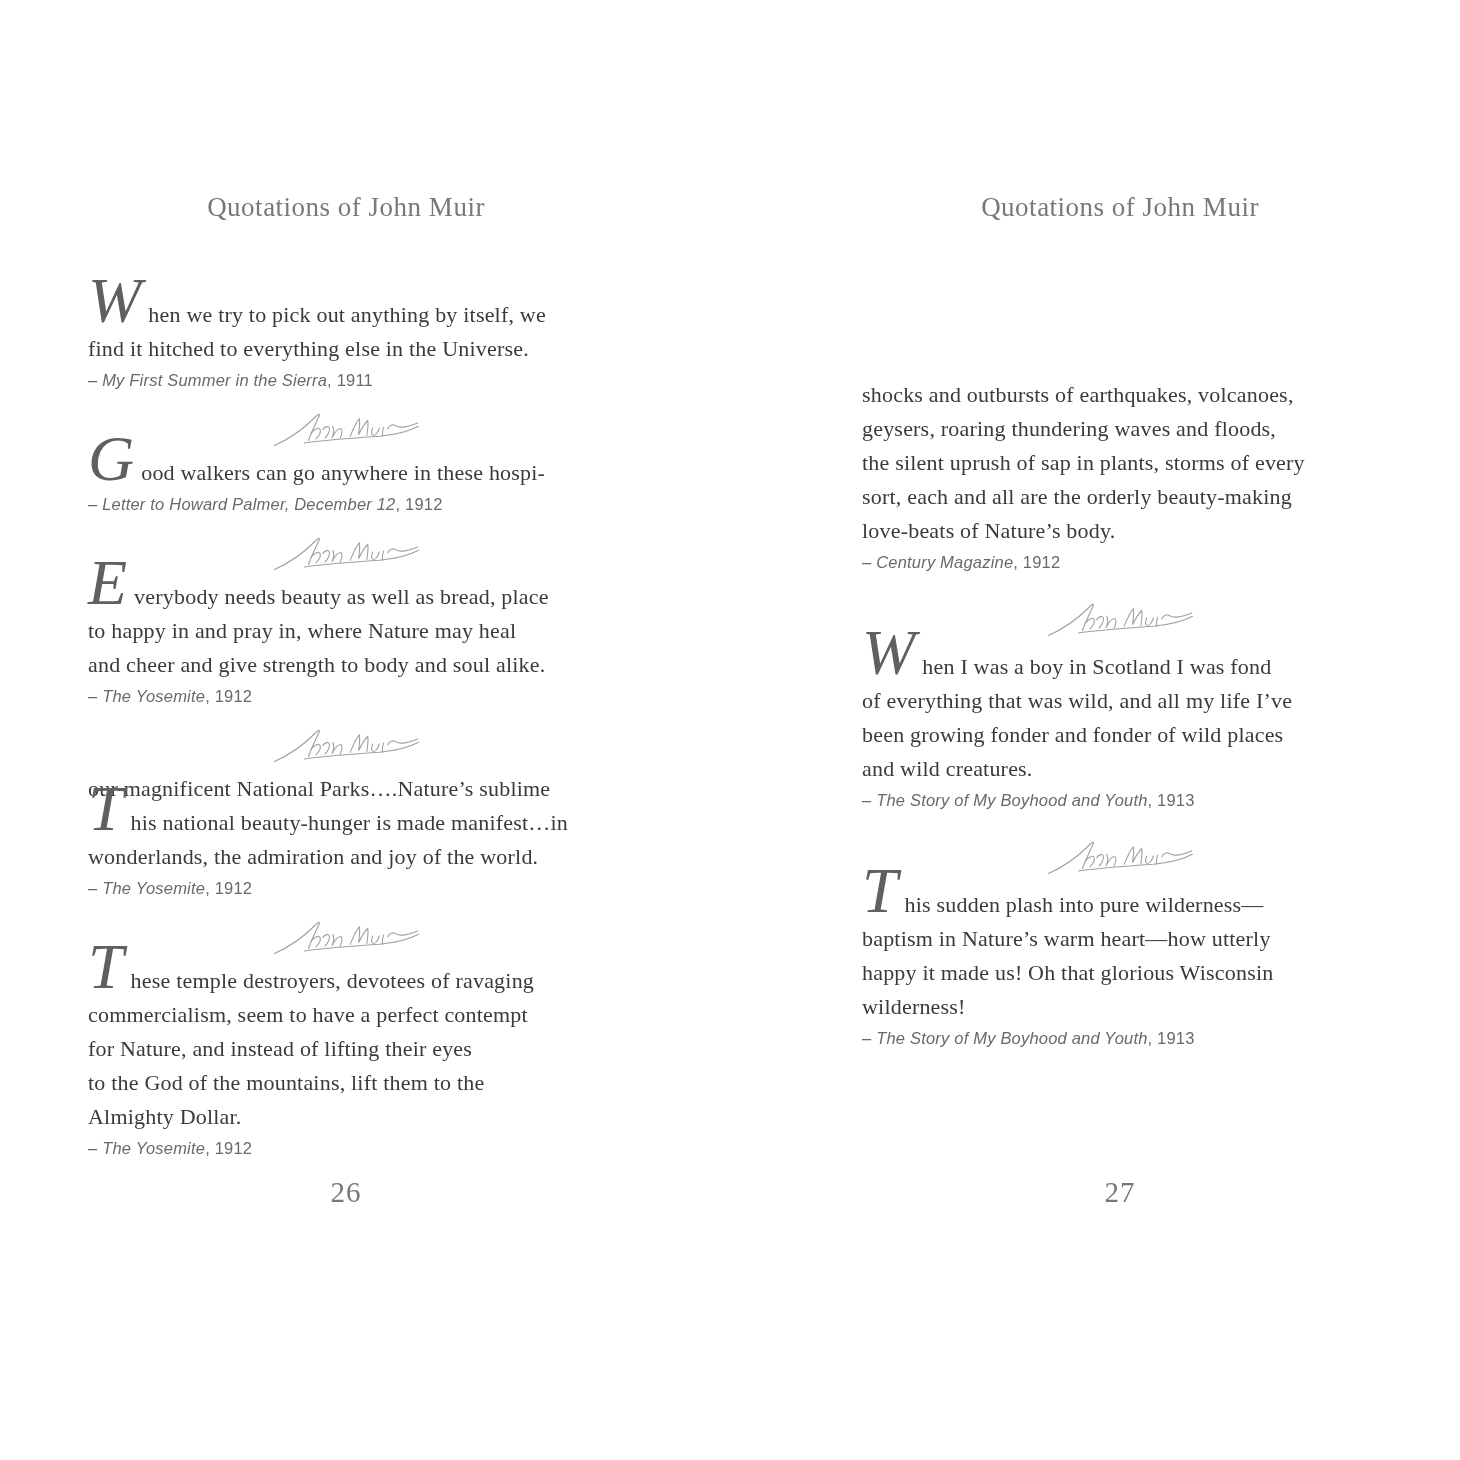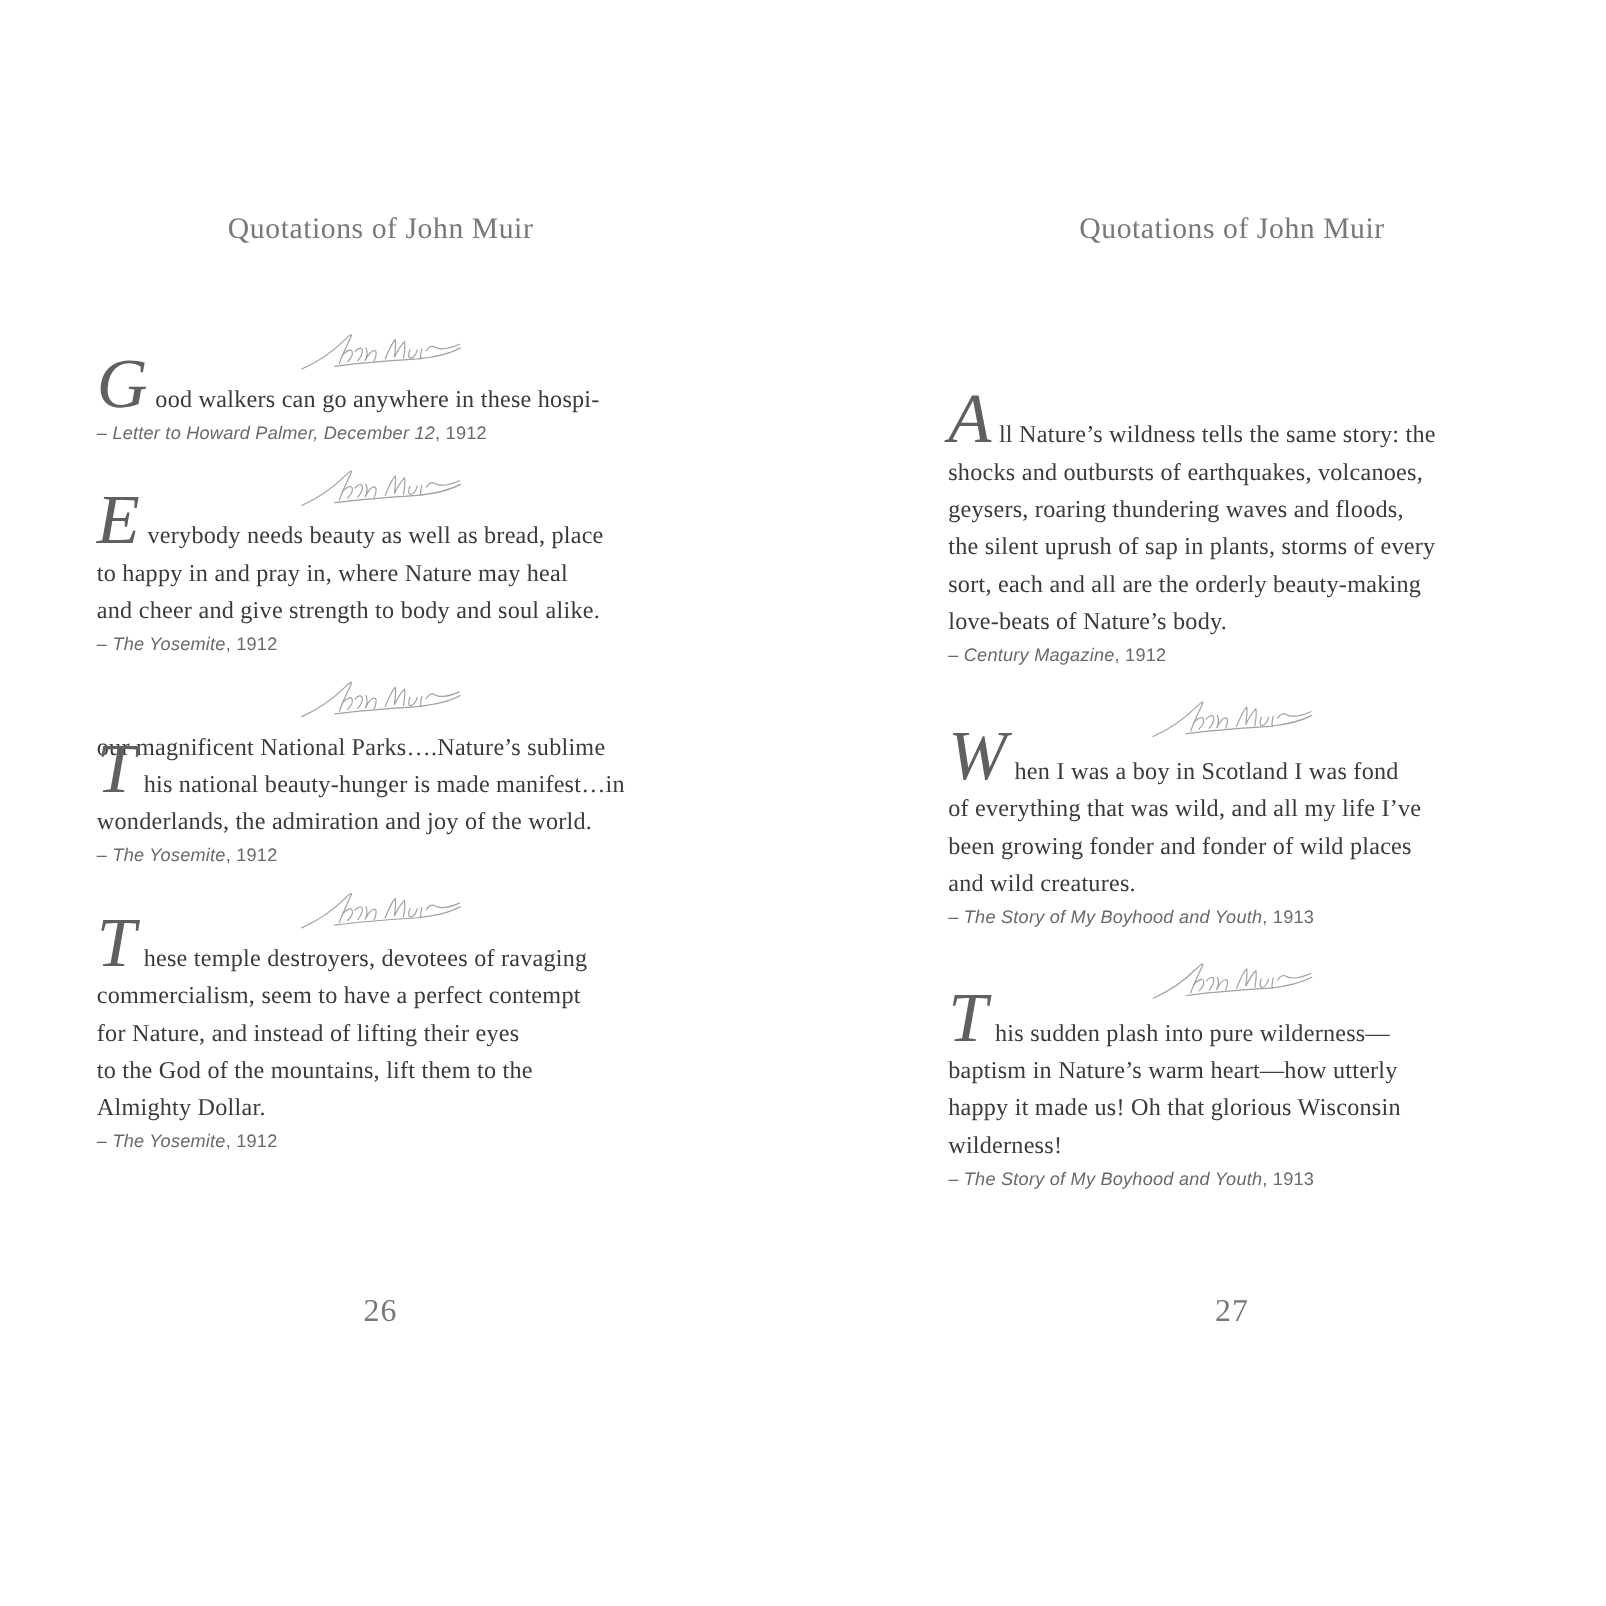--- a/index.html
+++ b/index.html
@@ -40,20 +40,27 @@
   }
 </style>
 </head>
 <body>
 
 <div class="spread">
 
   <section class="page page--left">
     <h1 class="header">Quotations of John Muir</h1>
     <div class="quotes">
+        <div class="quote">
+          <div class="quote-text">
+            <div class="qline"><span class="dropcap">W</span>hen we try to pick out anything by itself, we</div>
+            <div class="qline">find it hitched to everything else in the Universe.</div>
+          </div>
+          <p class="attr"><span class="attr-source">– My First Summer in the Sierra</span><span class="attr-suffix">, 1911</span></p>
+        </div>
   <svg class="sig" viewBox="0 0 180 48" width="150" height="40" aria-hidden="true">
     <g fill="none" stroke="currentColor" stroke-width="1.3" stroke-linecap="round">
       <path d="M4,45 C20,38 38,26 52,12 C56,8 59,6 58,9 C54,18 48,30 45,39"></path>
       <path d="M48,30 C54,24 58,23 59,26 C60,29 57,34 54,37 M62,26 C65,22 69,21 70,24 C71,27 68,33 65,36 M74,22 C76,26 75,32 73,36 C77,28 81,24 84,25 C86,26 85,32 83,36"></path>
       <path d="M95,34 C99,24 103,16 106,13 C107,17 106,25 105,32 C109,24 113,18 116,15 C117,19 116,27 115,33"></path>
       <path d="M122,24 C120,29 120,33 123,33 C126,33 129,28 130,24 M135,23 C134,27 133,31 134,34 M140,25 C142,21 146,19 149,21 C154,24 162,24 176,18"></path>
       <path d="M40,42 C70,38 100,36 130,34 C150,32 166,28 177,22"></path>
     </g>
   </svg>
 <div class="quote">
@@ -117,21 +124,20 @@
         </div>
       </div>
     <div class="folio">26</div>
   </section>
 
   <section class="page page--right">
     <h1 class="header">Quotations of John Muir</h1>
     <div class="quotes">
         <div class="quote">
           <div class="quote-text">
-            <div class="qline"><span class="dropcap">A</span>ll Nature’s wildness tells the same story: the</div>
             <div class="qline">shocks and outbursts of earthquakes, volcanoes,</div>
             <div class="qline">geysers, roaring thundering waves and floods,</div>
             <div class="qline">the silent uprush of sap in plants, storms of every</div>
             <div class="qline">sort, each and all are the orderly beauty-making</div>
             <div class="qline">love-beats of Nature’s body.</div>
           </div>
           <p class="attr"><span class="attr-source">– Century Magazine</span><span class="attr-suffix">, 1912</span></p>
         </div>
   <svg class="sig" viewBox="0 0 180 48" width="150" height="40" aria-hidden="true">
     <g fill="none" stroke="currentColor" stroke-width="1.3" stroke-linecap="round">

